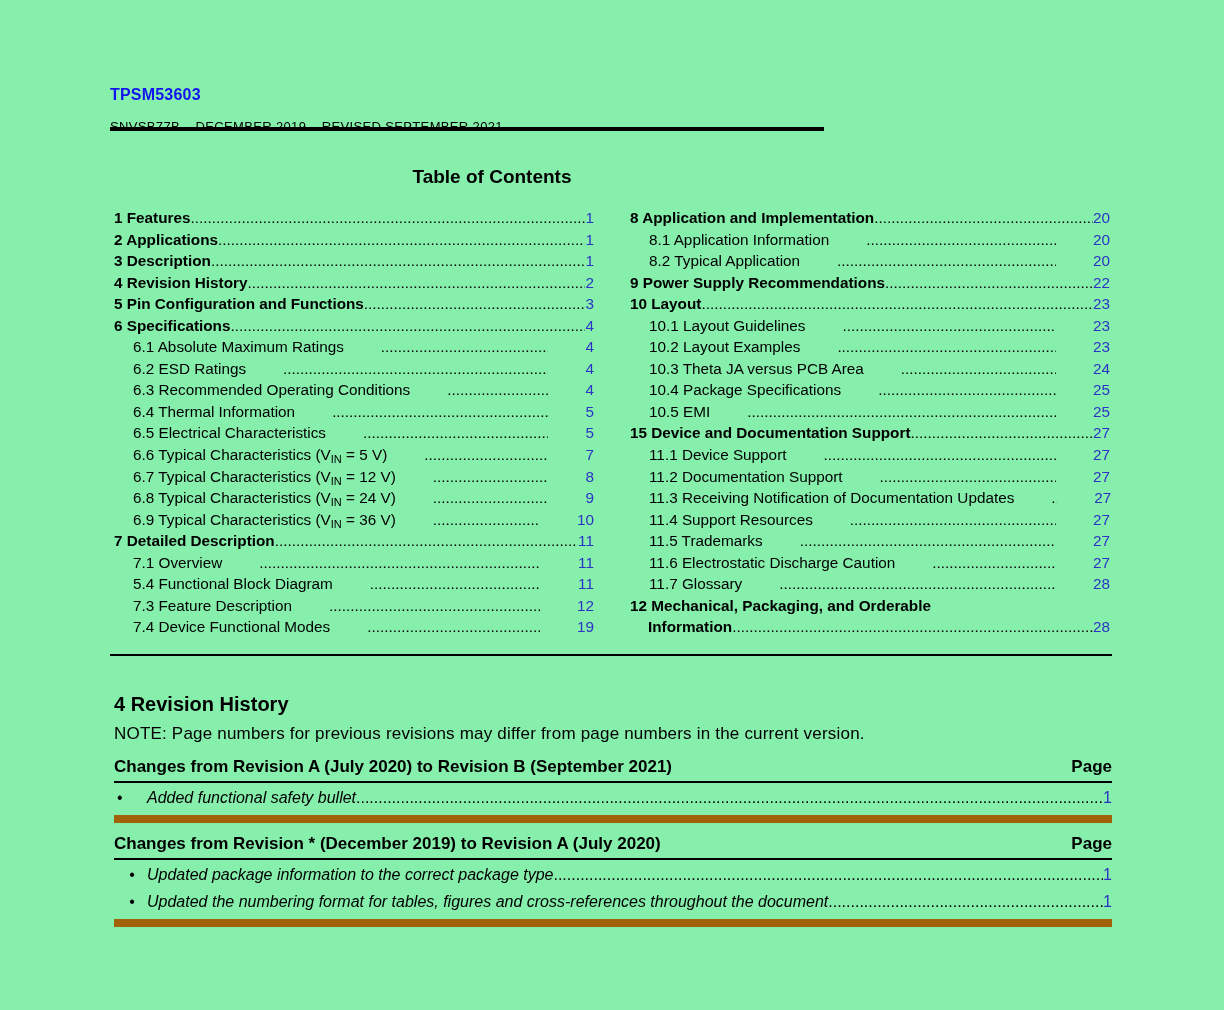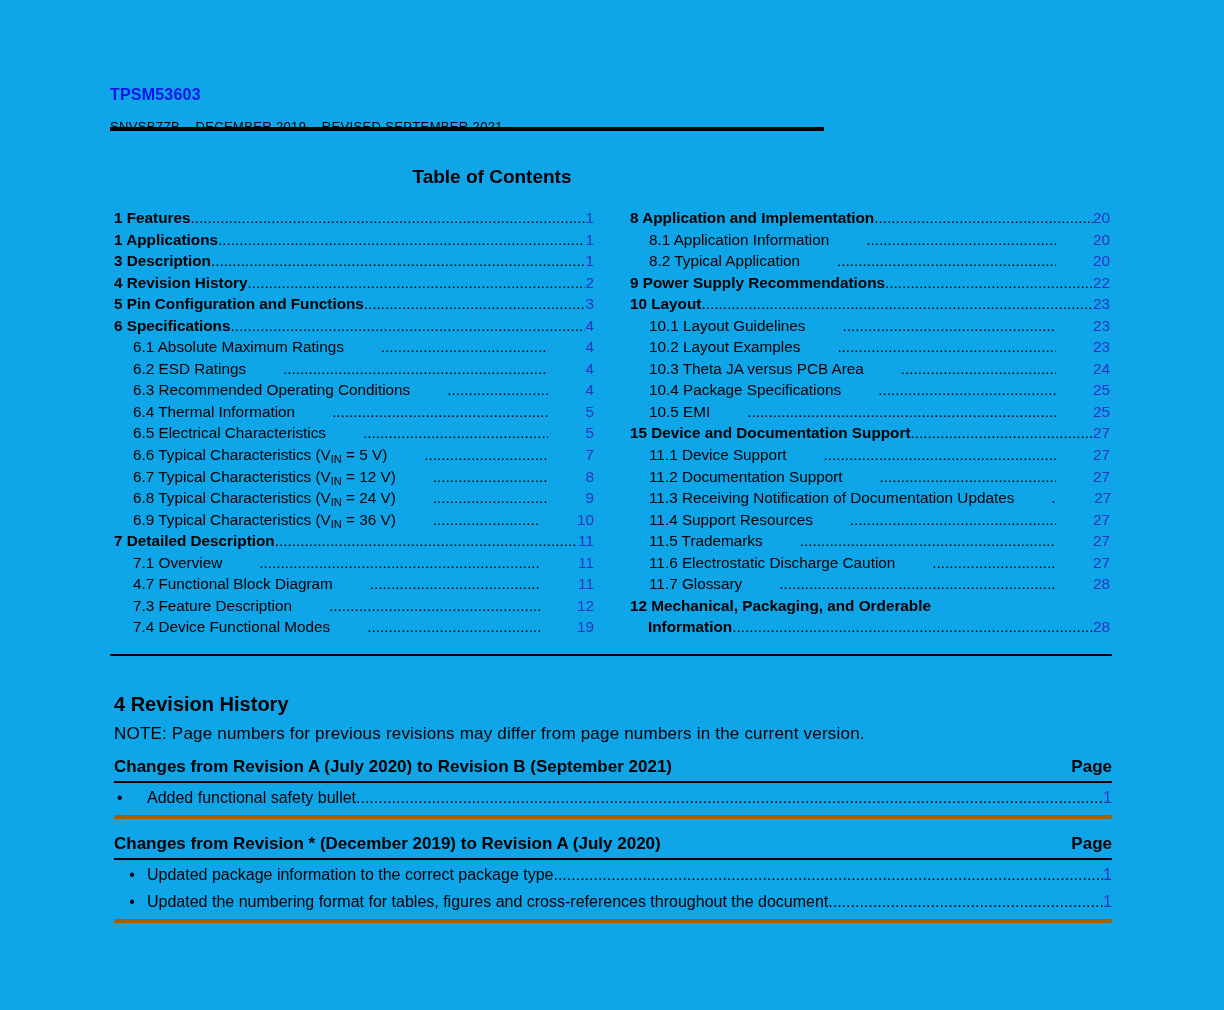--- a/index.html
+++ b/index.html
@@ -1,17 +1,17 @@
 <!DOCTYPE html>
 <html style="--link: #2c33c4; --title-blue: #1213ee;"><head>
 <meta charset="utf-8">
 <style>
   html,body { margin:0; padding:0; background:#ffffff; }
   .page {
-    position:relative; width:1224px; height:1010px; background:#0ea5e9;
+    position:relative; width:1224px; height:1010px; background:#86efac;
     font-family:"Liberation Sans", sans-serif; color:#000; overflow:hidden;
   }
   
   .hdr { position:absolute; left:110px; top:86px; }
   .part-number { font-size:16px; font-weight:bold; color:var(--title-blue,#1213ee); letter-spacing:.2px; }
   .doc-line { font-size:13px; margin-top:15px; letter-spacing:.35px; }
   .header-rule { position:absolute; left:110px; top:127px; width:714px; height:4px; background:#000; }
 
   
   .toc-heading { position:absolute; left:0; top:166px; width:984px; text-align:center;
@@ -25,29 +25,29 @@
   .toc-row.cont { padding-left:18px; }
   .leader { flex:1 1 auto; overflow:hidden; white-space:nowrap; min-width:6px; color:#000; }
   .pg { flex:0 0 auto; color:var(--link,#2c33c4); }
   sub { font-size:11px; line-height:0; vertical-align:-3px; }
 
   .mid-rule { position:absolute; left:110px; top:654px; width:1002px; height:2px; background:#000; }
 
   
   .rev-heading { position:absolute; left:114px; top:693px; font-size:20px; font-weight:bold; }
   .rev-note { position:absolute; left:114px; top:724px; font-size:17px; letter-spacing:.2px; }
-  .rev-table { position:absolute; left:114px; width:998px; border-bottom:4px solid #a16207; padding-bottom:5px; }
+  .rev-table { position:absolute; left:114px; width:998px; border-bottom:8px solid #a16207; padding-bottom:5px; }
   #rev-table-0 { top:756px; }
   #rev-table-1 { top:833px;text-align:center; }
   .rev-header { display:flex; justify-content:space-between; align-items:baseline;
                 font-size:17px; font-weight:bold; line-height:22px;
                 padding-bottom:3px; border-bottom:2px solid #000; }
   .rev-row { display:flex; align-items:baseline; font-size:16px; line-height:24px; margin-top:3px; }
   .rev-row .bullet { flex:0 0 30px; padding-left:3px; }
-  .rev-row .txt { white-space:nowrap; flex:0 0 auto; }
+  .rev-row .txt { white-space:nowrap; flex:0 0 auto;font-style:italic; }
 </style>
 </head>
 <body>
 
 <div class="page">
 
   <div class="hdr">
     <div class="part-number">TPSM53603</div>
     <div class="doc-line">SNVSB77B – DECEMBER 2019 – REVISED SEPTEMBER 2021</div>
   </div>
@@ -56,21 +56,21 @@
   <div class="toc-heading">Table of Contents</div>
 
   <div class="toc-wrap">
     <div class="toc-col">
         <div class="toc-row bold">
           <span class="t">1 Features</span>
           <span class="leader">............................................................................................................................................................................................................................................................................................................</span>
           <span class="pg">1</span>
         </div>
         <div class="toc-row bold">
-          <span class="t">1 Applications</span>
+          <span class="t">2 Applications</span>
           <span class="leader">............................................................................................................................................................................................................................................................................................................</span>
           <span class="pg">1</span>
         </div>
         <div class="toc-row bold">
           <span class="t">3 Description</span>
           <span class="leader">............................................................................................................................................................................................................................................................................................................</span>
           <span class="pg">1</span>
         </div>
         <div class="toc-row bold">
           <span class="t">4 Revision History</span>
@@ -136,21 +136,21 @@
           <span class="t">7 Detailed Description</span>
           <span class="leader">............................................................................................................................................................................................................................................................................................................</span>
           <span class="pg">11</span>
         </div>
         <div class="toc-row ind">
           <span class="t">7.1 Overview</span>
           <span class="leader">............................................................................................................................................................................................................................................................................................................</span>
           <span class="pg">11</span>
         </div>
         <div class="toc-row ind">
-          <span class="t">4.7 Functional Block Diagram</span>
+          <span class="t">5.4 Functional Block Diagram</span>
           <span class="leader">............................................................................................................................................................................................................................................................................................................</span>
           <span class="pg">11</span>
         </div>
         <div class="toc-row ind">
           <span class="t">7.3 Feature Description</span>
           <span class="leader">............................................................................................................................................................................................................................................................................................................</span>
           <span class="pg">12</span>
         </div>
         <div class="toc-row ind">
           <span class="t">7.4 Device Functional Modes</span>

